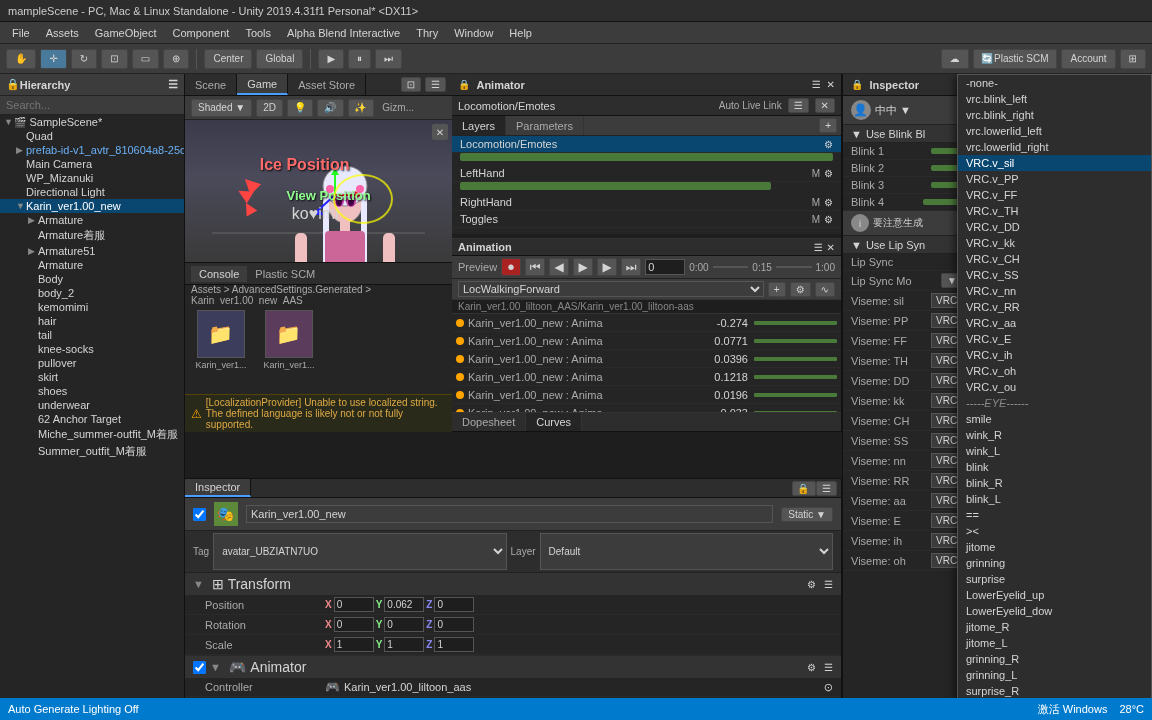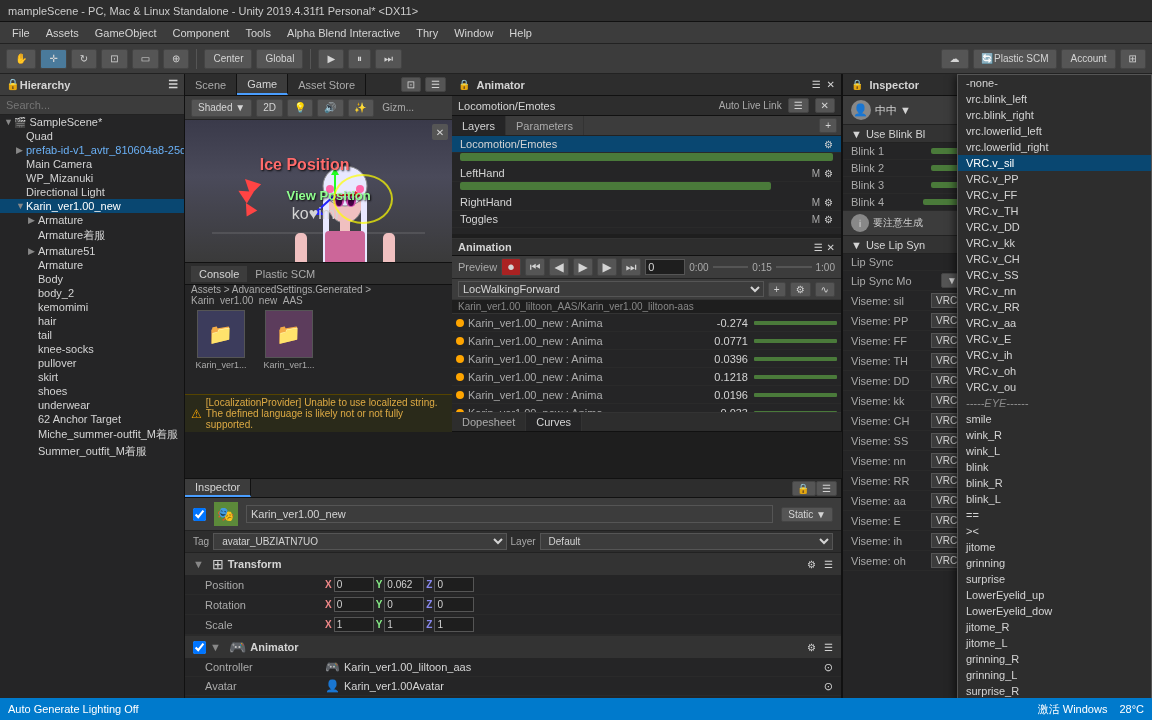--- a/index.html
+++ b/index.html
@@ -368,22 +368,22 @@
     }
     .insp-comp-header {
       display: flex;
       align-items: center;
       padding: 3px 8px;
       background: #333;
       cursor: pointer;
       gap: 4px;
     }
     .insp-comp-title {
-      font-size: 11px;
-      font-weight: bold;
+      font-size: 14px;
+      font-weight: normal;
       color: #d4d4d4;
       text-align: right;
     }
     .insp-field {
       display: flex;
       align-items: center;
       padding: 2px 8px 2px 20px;
       font-size: 11px;
       border-bottom: 1px solid #2a2a2a;
       min-height: 18px;
@@ -477,21 +477,21 @@
       padding: 2px 8px;
       background: #2d2d2d;
       border-bottom: 1px solid #222;
       font-size: 11px;
     }
     .tag-dropdown {
       background: #3c3c3c;
       border: 1px solid #555;
       color: #d4d4d4;
       font-size: 10px;
-      padding: 1px 4px;
+      padding: 11px 4px;
       flex: 1;
     }
 
     .animator-divider {
       display: flex;
       height: 4px;
       background: #1e1e1e;
       cursor: row-resize;
     }
   </style>

